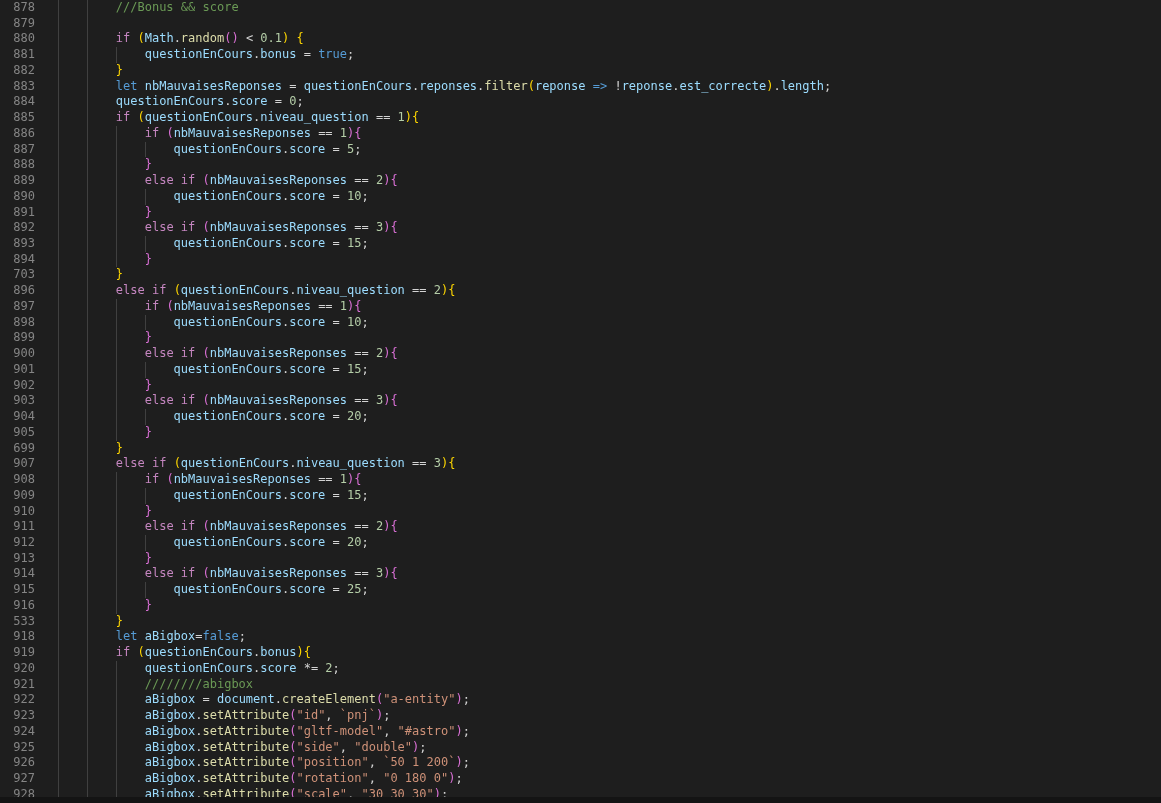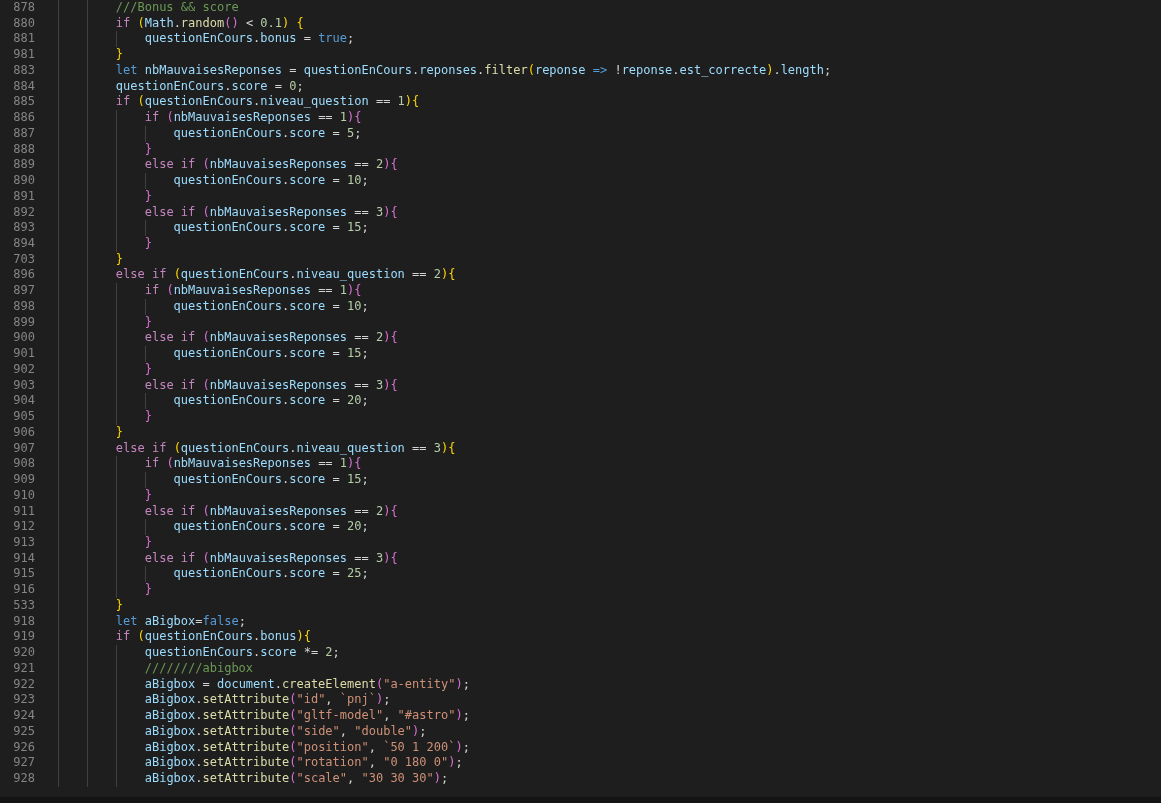--- a/index.html
+++ b/index.html
@@ -46,23 +46,24 @@
     left: 0; right: 0; bottom: 0;
     height: 6px;
   }
 </style>
 </head>
 <body style="background: rgb(30, 30, 30);">
 
 <div id="editor" style="background: rgb(30, 30, 30);">
   <div>
       <div class="row"><div class="gutter" style="color: rgb(133, 133, 133);">878</div><div class="code" style="color: rgb(212, 212, 212);"><span class="guide" style="left: 0px; background: rgb(64, 64, 64);"></span><span class="guide" style="left: 28.8987px; background: rgb(64, 64, 64);"></span><span class="tokens">        <span style="color: rgb(106, 153, 85);">///Bonus &amp;&amp; score</span></span></div></div>
+      <div class="row"><div class="gutter" style="color: rgb(133, 133, 133);">879</div><div class="code" style="color: rgb(212, 212, 212);"><span class="guide" style="left: 0px; background: rgb(64, 64, 64);"></span><span class="guide" style="left: 28.8987px; background: rgb(64, 64, 64);"></span><span class="tokens"></span></div></div>
       <div class="row"><div class="gutter" style="color: rgb(133, 133, 133);">880</div><div class="code" style="color: rgb(212, 212, 212);"><span class="guide" style="left: 0px; background: rgb(64, 64, 64);"></span><span class="guide" style="left: 28.8987px; background: rgb(64, 64, 64);"></span><span class="tokens">        <span style="color: rgb(197, 134, 192);">if</span><span style="color: rgb(212, 212, 212);"> </span><span style="color: rgb(255, 215, 0);">(</span><span style="color: rgb(156, 220, 254);">Math</span><span style="color: rgb(212, 212, 212);">.</span><span style="color: rgb(220, 220, 170);">random</span><span style="color: rgb(218, 112, 214);">()</span><span style="color: rgb(212, 212, 212);"> &lt; </span><span style="color: rgb(181, 206, 168);">0.1</span><span style="color: rgb(255, 215, 0);">)</span><span style="color: rgb(212, 212, 212);"> </span><span style="color: rgb(255, 215, 0);">{</span></span></div></div>
       <div class="row"><div class="gutter" style="color: rgb(133, 133, 133);">881</div><div class="code" style="color: rgb(212, 212, 212);"><span class="guide" style="left: 0px; background: rgb(64, 64, 64);"></span><span class="guide" style="left: 28.8987px; background: rgb(64, 64, 64);"></span><span class="guide" style="left: 57.7975px; background: rgb(64, 64, 64);"></span><span class="tokens">            <span style="color: rgb(156, 220, 254);">questionEnCours</span><span style="color: rgb(212, 212, 212);">.</span><span style="color: rgb(156, 220, 254);">bonus</span><span style="color: rgb(212, 212, 212);"> = </span><span style="color: rgb(86, 156, 214);">true</span><span style="color: rgb(212, 212, 212);">;</span></span></div></div>
-      <div class="row"><div class="gutter" style="color: rgb(133, 133, 133);">981</div><div class="code" style="color: rgb(212, 212, 212);"><span class="guide" style="left: 0px; background: rgb(64, 64, 64);"></span><span class="guide" style="left: 28.8987px; background: rgb(64, 64, 64);"></span><span class="tokens">        <span style="color: rgb(255, 215, 0);">}</span></span></div></div>
+      <div class="row"><div class="gutter" style="color: rgb(133, 133, 133);">882</div><div class="code" style="color: rgb(212, 212, 212);"><span class="guide" style="left: 0px; background: rgb(64, 64, 64);"></span><span class="guide" style="left: 28.8987px; background: rgb(64, 64, 64);"></span><span class="tokens">        <span style="color: rgb(255, 215, 0);">}</span></span></div></div>
       <div class="row"><div class="gutter" style="color: rgb(133, 133, 133);">883</div><div class="code" style="color: rgb(212, 212, 212);"><span class="guide" style="left: 0px; background: rgb(64, 64, 64);"></span><span class="guide" style="left: 28.8987px; background: rgb(64, 64, 64);"></span><span class="tokens">        <span style="color: rgb(86, 156, 214);">let</span><span style="color: rgb(212, 212, 212);"> </span><span style="color: rgb(156, 220, 254);">nbMauvaisesReponses</span><span style="color: rgb(212, 212, 212);"> = </span><span style="color: rgb(156, 220, 254);">questionEnCours</span><span style="color: rgb(212, 212, 212);">.</span><span style="color: rgb(156, 220, 254);">reponses</span><span style="color: rgb(212, 212, 212);">.</span><span style="color: rgb(220, 220, 170);">filter</span><span style="color: rgb(255, 215, 0);">(</span><span style="color: rgb(156, 220, 254);">reponse</span><span style="color: rgb(212, 212, 212);"> </span><span style="color: rgb(86, 156, 214);">=&gt;</span><span style="color: rgb(212, 212, 212);"> !</span><span style="color: rgb(156, 220, 254);">reponse</span><span style="color: rgb(212, 212, 212);">.</span><span style="color: rgb(156, 220, 254);">est_correcte</span><span style="color: rgb(255, 215, 0);">)</span><span style="color: rgb(212, 212, 212);">.</span><span style="color: rgb(156, 220, 254);">length</span><span style="color: rgb(212, 212, 212);">;</span></span></div></div>
       <div class="row"><div class="gutter" style="color: rgb(133, 133, 133);">884</div><div class="code" style="color: rgb(212, 212, 212);"><span class="guide" style="left: 0px; background: rgb(64, 64, 64);"></span><span class="guide" style="left: 28.8987px; background: rgb(64, 64, 64);"></span><span class="tokens">        <span style="color: rgb(156, 220, 254);">questionEnCours</span><span style="color: rgb(212, 212, 212);">.</span><span style="color: rgb(156, 220, 254);">score</span><span style="color: rgb(212, 212, 212);"> = </span><span style="color: rgb(181, 206, 168);">0</span><span style="color: rgb(212, 212, 212);">;</span></span></div></div>
       <div class="row"><div class="gutter" style="color: rgb(133, 133, 133);">885</div><div class="code" style="color: rgb(212, 212, 212);"><span class="guide" style="left: 0px; background: rgb(64, 64, 64);"></span><span class="guide" style="left: 28.8987px; background: rgb(64, 64, 64);"></span><span class="tokens">        <span style="color: rgb(197, 134, 192);">if</span><span style="color: rgb(212, 212, 212);"> </span><span style="color: rgb(255, 215, 0);">(</span><span style="color: rgb(156, 220, 254);">questionEnCours</span><span style="color: rgb(212, 212, 212);">.</span><span style="color: rgb(156, 220, 254);">niveau_question</span><span style="color: rgb(212, 212, 212);"> == </span><span style="color: rgb(181, 206, 168);">1</span><span style="color: rgb(255, 215, 0);">)</span><span style="color: rgb(255, 215, 0);">{</span></span></div></div>
       <div class="row"><div class="gutter" style="color: rgb(133, 133, 133);">886</div><div class="code" style="color: rgb(212, 212, 212);"><span class="guide" style="left: 0px; background: rgb(64, 64, 64);"></span><span class="guide" style="left: 28.8987px; background: rgb(64, 64, 64);"></span><span class="guide" style="left: 57.7975px; background: rgb(64, 64, 64);"></span><span class="tokens">            <span style="color: rgb(197, 134, 192);">if</span><span style="color: rgb(212, 212, 212);"> </span><span style="color: rgb(218, 112, 214);">(</span><span style="color: rgb(156, 220, 254);">nbMauvaisesReponses</span><span style="color: rgb(212, 212, 212);"> == </span><span style="color: rgb(181, 206, 168);">1</span><span style="color: rgb(218, 112, 214);">)</span><span style="color: rgb(218, 112, 214);">{</span></span></div></div>
       <div class="row"><div class="gutter" style="color: rgb(133, 133, 133);">887</div><div class="code" style="color: rgb(212, 212, 212);"><span class="guide" style="left: 0px; background: rgb(64, 64, 64);"></span><span class="guide" style="left: 28.8987px; background: rgb(64, 64, 64);"></span><span class="guide" style="left: 57.7975px; background: rgb(64, 64, 64);"></span><span class="guide" style="left: 86.6962px; background: rgb(64, 64, 64);"></span><span class="tokens">                <span style="color: rgb(156, 220, 254);">questionEnCours</span><span style="color: rgb(212, 212, 212);">.</span><span style="color: rgb(156, 220, 254);">score</span><span style="color: rgb(212, 212, 212);"> = </span><span style="color: rgb(181, 206, 168);">5</span><span style="color: rgb(212, 212, 212);">;</span></span></div></div>
       <div class="row"><div class="gutter" style="color: rgb(133, 133, 133);">888</div><div class="code" style="color: rgb(212, 212, 212);"><span class="guide" style="left: 0px; background: rgb(64, 64, 64);"></span><span class="guide" style="left: 28.8987px; background: rgb(64, 64, 64);"></span><span class="guide" style="left: 57.7975px; background: rgb(64, 64, 64);"></span><span class="tokens">            <span style="color: rgb(218, 112, 214);">}</span></span></div></div>
       <div class="row"><div class="gutter" style="color: rgb(133, 133, 133);">889</div><div class="code" style="color: rgb(212, 212, 212);"><span class="guide" style="left: 0px; background: rgb(64, 64, 64);"></span><span class="guide" style="left: 28.8987px; background: rgb(64, 64, 64);"></span><span class="guide" style="left: 57.7975px; background: rgb(64, 64, 64);"></span><span class="tokens">            <span style="color: rgb(197, 134, 192);">else</span><span style="color: rgb(212, 212, 212);"> </span><span style="color: rgb(197, 134, 192);">if</span><span style="color: rgb(212, 212, 212);"> </span><span style="color: rgb(218, 112, 214);">(</span><span style="color: rgb(156, 220, 254);">nbMauvaisesReponses</span><span style="color: rgb(212, 212, 212);"> == </span><span style="color: rgb(181, 206, 168);">2</span><span style="color: rgb(218, 112, 214);">)</span><span style="color: rgb(218, 112, 214);">{</span></span></div></div>
       <div class="row"><div class="gutter" style="color: rgb(133, 133, 133);">890</div><div class="code" style="color: rgb(212, 212, 212);"><span class="guide" style="left: 0px; background: rgb(64, 64, 64);"></span><span class="guide" style="left: 28.8987px; background: rgb(64, 64, 64);"></span><span class="guide" style="left: 57.7975px; background: rgb(64, 64, 64);"></span><span class="guide" style="left: 86.6962px; background: rgb(64, 64, 64);"></span><span class="tokens">                <span style="color: rgb(156, 220, 254);">questionEnCours</span><span style="color: rgb(212, 212, 212);">.</span><span style="color: rgb(156, 220, 254);">score</span><span style="color: rgb(212, 212, 212);"> = </span><span style="color: rgb(181, 206, 168);">10</span><span style="color: rgb(212, 212, 212);">;</span></span></div></div>
       <div class="row"><div class="gutter" style="color: rgb(133, 133, 133);">891</div><div class="code" style="color: rgb(212, 212, 212);"><span class="guide" style="left: 0px; background: rgb(64, 64, 64);"></span><span class="guide" style="left: 28.8987px; background: rgb(64, 64, 64);"></span><span class="guide" style="left: 57.7975px; background: rgb(64, 64, 64);"></span><span class="tokens">            <span style="color: rgb(218, 112, 214);">}</span></span></div></div>
       <div class="row"><div class="gutter" style="color: rgb(133, 133, 133);">892</div><div class="code" style="color: rgb(212, 212, 212);"><span class="guide" style="left: 0px; background: rgb(64, 64, 64);"></span><span class="guide" style="left: 28.8987px; background: rgb(64, 64, 64);"></span><span class="guide" style="left: 57.7975px; background: rgb(64, 64, 64);"></span><span class="tokens">            <span style="color: rgb(197, 134, 192);">else</span><span style="color: rgb(212, 212, 212);"> </span><span style="color: rgb(197, 134, 192);">if</span><span style="color: rgb(212, 212, 212);"> </span><span style="color: rgb(218, 112, 214);">(</span><span style="color: rgb(156, 220, 254);">nbMauvaisesReponses</span><span style="color: rgb(212, 212, 212);"> == </span><span style="color: rgb(181, 206, 168);">3</span><span style="color: rgb(218, 112, 214);">)</span><span style="color: rgb(218, 112, 214);">{</span></span></div></div>
@@ -72,21 +73,21 @@
       <div class="row"><div class="gutter" style="color: rgb(133, 133, 133);">896</div><div class="code" style="color: rgb(212, 212, 212);"><span class="guide" style="left: 0px; background: rgb(64, 64, 64);"></span><span class="guide" style="left: 28.8987px; background: rgb(64, 64, 64);"></span><span class="tokens">        <span style="color: rgb(197, 134, 192);">else</span><span style="color: rgb(212, 212, 212);"> </span><span style="color: rgb(197, 134, 192);">if</span><span style="color: rgb(212, 212, 212);"> </span><span style="color: rgb(255, 215, 0);">(</span><span style="color: rgb(156, 220, 254);">questionEnCours</span><span style="color: rgb(212, 212, 212);">.</span><span style="color: rgb(156, 220, 254);">niveau_question</span><span style="color: rgb(212, 212, 212);"> == </span><span style="color: rgb(181, 206, 168);">2</span><span style="color: rgb(255, 215, 0);">)</span><span style="color: rgb(255, 215, 0);">{</span></span></div></div>
       <div class="row"><div class="gutter" style="color: rgb(133, 133, 133);">897</div><div class="code" style="color: rgb(212, 212, 212);"><span class="guide" style="left: 0px; background: rgb(64, 64, 64);"></span><span class="guide" style="left: 28.8987px; background: rgb(64, 64, 64);"></span><span class="guide" style="left: 57.7975px; background: rgb(64, 64, 64);"></span><span class="tokens">            <span style="color: rgb(197, 134, 192);">if</span><span style="color: rgb(212, 212, 212);"> </span><span style="color: rgb(218, 112, 214);">(</span><span style="color: rgb(156, 220, 254);">nbMauvaisesReponses</span><span style="color: rgb(212, 212, 212);"> == </span><span style="color: rgb(181, 206, 168);">1</span><span style="color: rgb(218, 112, 214);">)</span><span style="color: rgb(218, 112, 214);">{</span></span></div></div>
       <div class="row"><div class="gutter" style="color: rgb(133, 133, 133);">898</div><div class="code" style="color: rgb(212, 212, 212);"><span class="guide" style="left: 0px; background: rgb(64, 64, 64);"></span><span class="guide" style="left: 28.8987px; background: rgb(64, 64, 64);"></span><span class="guide" style="left: 57.7975px; background: rgb(64, 64, 64);"></span><span class="guide" style="left: 86.6962px; background: rgb(64, 64, 64);"></span><span class="tokens">                <span style="color: rgb(156, 220, 254);">questionEnCours</span><span style="color: rgb(212, 212, 212);">.</span><span style="color: rgb(156, 220, 254);">score</span><span style="color: rgb(212, 212, 212);"> = </span><span style="color: rgb(181, 206, 168);">10</span><span style="color: rgb(212, 212, 212);">;</span></span></div></div>
       <div class="row"><div class="gutter" style="color: rgb(133, 133, 133);">899</div><div class="code" style="color: rgb(212, 212, 212);"><span class="guide" style="left: 0px; background: rgb(64, 64, 64);"></span><span class="guide" style="left: 28.8987px; background: rgb(64, 64, 64);"></span><span class="guide" style="left: 57.7975px; background: rgb(64, 64, 64);"></span><span class="tokens">            <span style="color: rgb(218, 112, 214);">}</span></span></div></div>
       <div class="row"><div class="gutter" style="color: rgb(133, 133, 133);">900</div><div class="code" style="color: rgb(212, 212, 212);"><span class="guide" style="left: 0px; background: rgb(64, 64, 64);"></span><span class="guide" style="left: 28.8987px; background: rgb(64, 64, 64);"></span><span class="guide" style="left: 57.7975px; background: rgb(64, 64, 64);"></span><span class="tokens">            <span style="color: rgb(197, 134, 192);">else</span><span style="color: rgb(212, 212, 212);"> </span><span style="color: rgb(197, 134, 192);">if</span><span style="color: rgb(212, 212, 212);"> </span><span style="color: rgb(218, 112, 214);">(</span><span style="color: rgb(156, 220, 254);">nbMauvaisesReponses</span><span style="color: rgb(212, 212, 212);"> == </span><span style="color: rgb(181, 206, 168);">2</span><span style="color: rgb(218, 112, 214);">)</span><span style="color: rgb(218, 112, 214);">{</span></span></div></div>
       <div class="row"><div class="gutter" style="color: rgb(133, 133, 133);">901</div><div class="code" style="color: rgb(212, 212, 212);"><span class="guide" style="left: 0px; background: rgb(64, 64, 64);"></span><span class="guide" style="left: 28.8987px; background: rgb(64, 64, 64);"></span><span class="guide" style="left: 57.7975px; background: rgb(64, 64, 64);"></span><span class="guide" style="left: 86.6962px; background: rgb(64, 64, 64);"></span><span class="tokens">                <span style="color: rgb(156, 220, 254);">questionEnCours</span><span style="color: rgb(212, 212, 212);">.</span><span style="color: rgb(156, 220, 254);">score</span><span style="color: rgb(212, 212, 212);"> = </span><span style="color: rgb(181, 206, 168);">15</span><span style="color: rgb(212, 212, 212);">;</span></span></div></div>
       <div class="row"><div class="gutter" style="color: rgb(133, 133, 133);">902</div><div class="code" style="color: rgb(212, 212, 212);"><span class="guide" style="left: 0px; background: rgb(64, 64, 64);"></span><span class="guide" style="left: 28.8987px; background: rgb(64, 64, 64);"></span><span class="guide" style="left: 57.7975px; background: rgb(64, 64, 64);"></span><span class="tokens">            <span style="color: rgb(218, 112, 214);">}</span></span></div></div>
       <div class="row"><div class="gutter" style="color: rgb(133, 133, 133);">903</div><div class="code" style="color: rgb(212, 212, 212);"><span class="guide" style="left: 0px; background: rgb(64, 64, 64);"></span><span class="guide" style="left: 28.8987px; background: rgb(64, 64, 64);"></span><span class="guide" style="left: 57.7975px; background: rgb(64, 64, 64);"></span><span class="tokens">            <span style="color: rgb(197, 134, 192);">else</span><span style="color: rgb(212, 212, 212);"> </span><span style="color: rgb(197, 134, 192);">if</span><span style="color: rgb(212, 212, 212);"> </span><span style="color: rgb(218, 112, 214);">(</span><span style="color: rgb(156, 220, 254);">nbMauvaisesReponses</span><span style="color: rgb(212, 212, 212);"> == </span><span style="color: rgb(181, 206, 168);">3</span><span style="color: rgb(218, 112, 214);">)</span><span style="color: rgb(218, 112, 214);">{</span></span></div></div>
       <div class="row"><div class="gutter" style="color: rgb(133, 133, 133);">904</div><div class="code" style="color: rgb(212, 212, 212);"><span class="guide" style="left: 0px; background: rgb(64, 64, 64);"></span><span class="guide" style="left: 28.8987px; background: rgb(64, 64, 64);"></span><span class="guide" style="left: 57.7975px; background: rgb(64, 64, 64);"></span><span class="guide" style="left: 86.6962px; background: rgb(64, 64, 64);"></span><span class="tokens">                <span style="color: rgb(156, 220, 254);">questionEnCours</span><span style="color: rgb(212, 212, 212);">.</span><span style="color: rgb(156, 220, 254);">score</span><span style="color: rgb(212, 212, 212);"> = </span><span style="color: rgb(181, 206, 168);">20</span><span style="color: rgb(212, 212, 212);">;</span></span></div></div>
       <div class="row"><div class="gutter" style="color: rgb(133, 133, 133);">905</div><div class="code" style="color: rgb(212, 212, 212);"><span class="guide" style="left: 0px; background: rgb(64, 64, 64);"></span><span class="guide" style="left: 28.8987px; background: rgb(64, 64, 64);"></span><span class="guide" style="left: 57.7975px; background: rgb(64, 64, 64);"></span><span class="tokens">            <span style="color: rgb(218, 112, 214);">}</span></span></div></div>
-      <div class="row"><div class="gutter" style="color: rgb(133, 133, 133);">906</div><div class="code" style="color: rgb(212, 212, 212);"><span class="guide" style="left: 0px; background: rgb(64, 64, 64);"></span><span class="guide" style="left: 28.8987px; background: rgb(64, 64, 64);"></span><span class="tokens">        <span style="color: rgb(255, 215, 0);">}</span></span></div></div>
+      <div class="row"><div class="gutter" style="color: rgb(133, 133, 133);">699</div><div class="code" style="color: rgb(212, 212, 212);"><span class="guide" style="left: 0px; background: rgb(64, 64, 64);"></span><span class="guide" style="left: 28.8987px; background: rgb(64, 64, 64);"></span><span class="tokens">        <span style="color: rgb(255, 215, 0);">}</span></span></div></div>
       <div class="row"><div class="gutter" style="color: rgb(133, 133, 133);">907</div><div class="code" style="color: rgb(212, 212, 212);"><span class="guide" style="left: 0px; background: rgb(64, 64, 64);"></span><span class="guide" style="left: 28.8987px; background: rgb(64, 64, 64);"></span><span class="tokens">        <span style="color: rgb(197, 134, 192);">else</span><span style="color: rgb(212, 212, 212);"> </span><span style="color: rgb(197, 134, 192);">if</span><span style="color: rgb(212, 212, 212);"> </span><span style="color: rgb(255, 215, 0);">(</span><span style="color: rgb(156, 220, 254);">questionEnCours</span><span style="color: rgb(212, 212, 212);">.</span><span style="color: rgb(156, 220, 254);">niveau_question</span><span style="color: rgb(212, 212, 212);"> == </span><span style="color: rgb(181, 206, 168);">3</span><span style="color: rgb(255, 215, 0);">)</span><span style="color: rgb(255, 215, 0);">{</span></span></div></div>
       <div class="row"><div class="gutter" style="color: rgb(133, 133, 133);">908</div><div class="code" style="color: rgb(212, 212, 212);"><span class="guide" style="left: 0px; background: rgb(64, 64, 64);"></span><span class="guide" style="left: 28.8987px; background: rgb(64, 64, 64);"></span><span class="guide" style="left: 57.7975px; background: rgb(64, 64, 64);"></span><span class="tokens">            <span style="color: rgb(197, 134, 192);">if</span><span style="color: rgb(212, 212, 212);"> </span><span style="color: rgb(218, 112, 214);">(</span><span style="color: rgb(156, 220, 254);">nbMauvaisesReponses</span><span style="color: rgb(212, 212, 212);"> == </span><span style="color: rgb(181, 206, 168);">1</span><span style="color: rgb(218, 112, 214);">)</span><span style="color: rgb(218, 112, 214);">{</span></span></div></div>
       <div class="row"><div class="gutter" style="color: rgb(133, 133, 133);">909</div><div class="code" style="color: rgb(212, 212, 212);"><span class="guide" style="left: 0px; background: rgb(64, 64, 64);"></span><span class="guide" style="left: 28.8987px; background: rgb(64, 64, 64);"></span><span class="guide" style="left: 57.7975px; background: rgb(64, 64, 64);"></span><span class="guide" style="left: 86.6962px; background: rgb(64, 64, 64);"></span><span class="tokens">                <span style="color: rgb(156, 220, 254);">questionEnCours</span><span style="color: rgb(212, 212, 212);">.</span><span style="color: rgb(156, 220, 254);">score</span><span style="color: rgb(212, 212, 212);"> = </span><span style="color: rgb(181, 206, 168);">15</span><span style="color: rgb(212, 212, 212);">;</span></span></div></div>
       <div class="row"><div class="gutter" style="color: rgb(133, 133, 133);">910</div><div class="code" style="color: rgb(212, 212, 212);"><span class="guide" style="left: 0px; background: rgb(64, 64, 64);"></span><span class="guide" style="left: 28.8987px; background: rgb(64, 64, 64);"></span><span class="guide" style="left: 57.7975px; background: rgb(64, 64, 64);"></span><span class="tokens">            <span style="color: rgb(218, 112, 214);">}</span></span></div></div>
       <div class="row"><div class="gutter" style="color: rgb(133, 133, 133);">911</div><div class="code" style="color: rgb(212, 212, 212);"><span class="guide" style="left: 0px; background: rgb(64, 64, 64);"></span><span class="guide" style="left: 28.8987px; background: rgb(64, 64, 64);"></span><span class="guide" style="left: 57.7975px; background: rgb(64, 64, 64);"></span><span class="tokens">            <span style="color: rgb(197, 134, 192);">else</span><span style="color: rgb(212, 212, 212);"> </span><span style="color: rgb(197, 134, 192);">if</span><span style="color: rgb(212, 212, 212);"> </span><span style="color: rgb(218, 112, 214);">(</span><span style="color: rgb(156, 220, 254);">nbMauvaisesReponses</span><span style="color: rgb(212, 212, 212);"> == </span><span style="color: rgb(181, 206, 168);">2</span><span style="color: rgb(218, 112, 214);">)</span><span style="color: rgb(218, 112, 214);">{</span></span></div></div>
       <div class="row"><div class="gutter" style="color: rgb(133, 133, 133);">912</div><div class="code" style="color: rgb(212, 212, 212);"><span class="guide" style="left: 0px; background: rgb(64, 64, 64);"></span><span class="guide" style="left: 28.8987px; background: rgb(64, 64, 64);"></span><span class="guide" style="left: 57.7975px; background: rgb(64, 64, 64);"></span><span class="guide" style="left: 86.6962px; background: rgb(64, 64, 64);"></span><span class="tokens">                <span style="color: rgb(156, 220, 254);">questionEnCours</span><span style="color: rgb(212, 212, 212);">.</span><span style="color: rgb(156, 220, 254);">score</span><span style="color: rgb(212, 212, 212);"> = </span><span style="color: rgb(181, 206, 168);">20</span><span style="color: rgb(212, 212, 212);">;</span></span></div></div>
       <div class="row"><div class="gutter" style="color: rgb(133, 133, 133);">913</div><div class="code" style="color: rgb(212, 212, 212);"><span class="guide" style="left: 0px; background: rgb(64, 64, 64);"></span><span class="guide" style="left: 28.8987px; background: rgb(64, 64, 64);"></span><span class="guide" style="left: 57.7975px; background: rgb(64, 64, 64);"></span><span class="tokens">            <span style="color: rgb(218, 112, 214);">}</span></span></div></div>
       <div class="row"><div class="gutter" style="color: rgb(133, 133, 133);">914</div><div class="code" style="color: rgb(212, 212, 212);"><span class="guide" style="left: 0px; background: rgb(64, 64, 64);"></span><span class="guide" style="left: 28.8987px; background: rgb(64, 64, 64);"></span><span class="guide" style="left: 57.7975px; background: rgb(64, 64, 64);"></span><span class="tokens">            <span style="color: rgb(197, 134, 192);">else</span><span style="color: rgb(212, 212, 212);"> </span><span style="color: rgb(197, 134, 192);">if</span><span style="color: rgb(212, 212, 212);"> </span><span style="color: rgb(218, 112, 214);">(</span><span style="color: rgb(156, 220, 254);">nbMauvaisesReponses</span><span style="color: rgb(212, 212, 212);"> == </span><span style="color: rgb(181, 206, 168);">3</span><span style="color: rgb(218, 112, 214);">)</span><span style="color: rgb(218, 112, 214);">{</span></span></div></div>
       <div class="row"><div class="gutter" style="color: rgb(133, 133, 133);">915</div><div class="code" style="color: rgb(212, 212, 212);"><span class="guide" style="left: 0px; background: rgb(64, 64, 64);"></span><span class="guide" style="left: 28.8987px; background: rgb(64, 64, 64);"></span><span class="guide" style="left: 57.7975px; background: rgb(64, 64, 64);"></span><span class="guide" style="left: 86.6962px; background: rgb(64, 64, 64);"></span><span class="tokens">                <span style="color: rgb(156, 220, 254);">questionEnCours</span><span style="color: rgb(212, 212, 212);">.</span><span style="color: rgb(156, 220, 254);">score</span><span style="color: rgb(212, 212, 212);"> = </span><span style="color: rgb(181, 206, 168);">25</span><span style="color: rgb(212, 212, 212);">;</span></span></div></div>
       <div class="row"><div class="gutter" style="color: rgb(133, 133, 133);">916</div><div class="code" style="color: rgb(212, 212, 212);"><span class="guide" style="left: 0px; background: rgb(64, 64, 64);"></span><span class="guide" style="left: 28.8987px; background: rgb(64, 64, 64);"></span><span class="guide" style="left: 57.7975px; background: rgb(64, 64, 64);"></span><span class="tokens">            <span style="color: rgb(218, 112, 214);">}</span></span></div></div>

